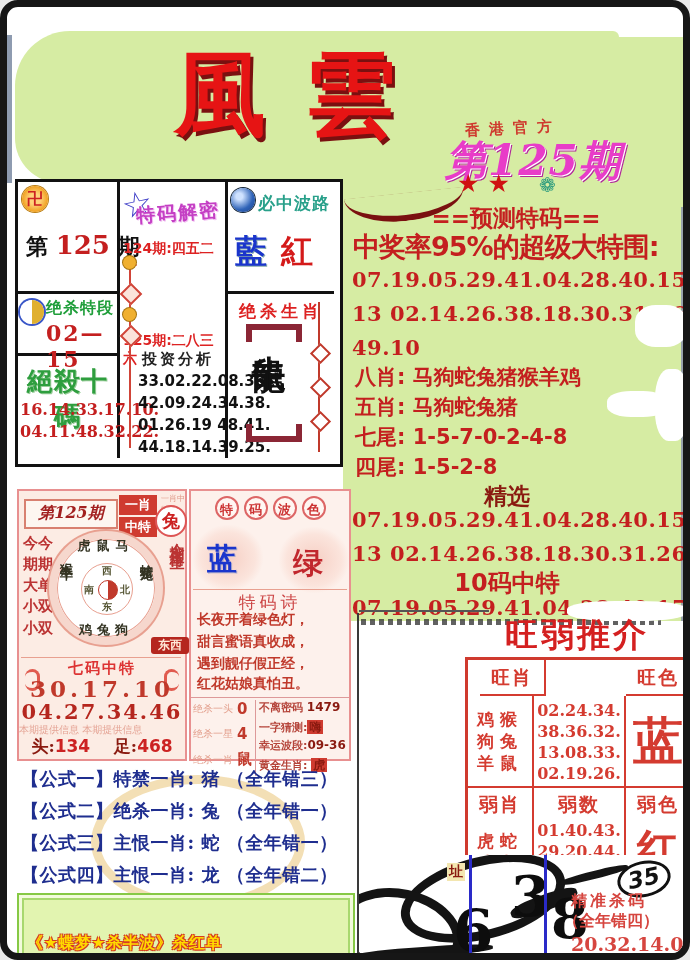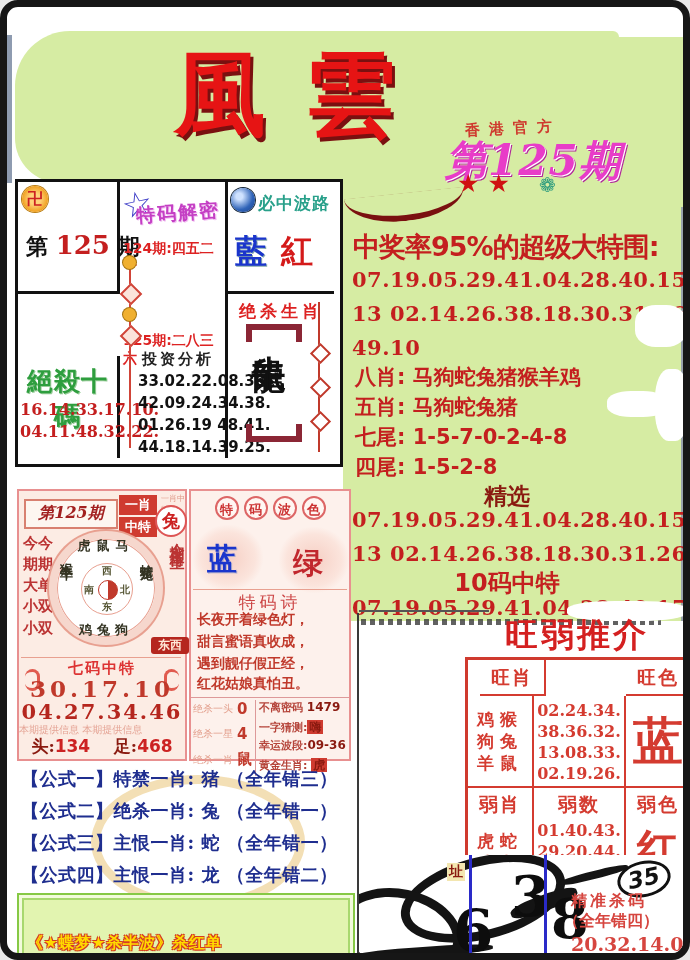--- a/index.html
+++ b/index.html
@@ -186,20 +186,25 @@
 
   <div class="abs info-table">
     <div class="cell ct-a">
       <div class="wan-icon serif">卍</div>
       <div class="issue-line b serif">
         <span>第</span>
         <span class="num">125</span>
         <span>期</span>
       </div>
     </div>
+    <div class="cell ct-d">
+      <div class="yy-icon"></div>
+      <div class="teduan-title">绝杀特段</div>
+      <div class="teduan-val serif">02—15</div>
+    </div>
     <div class="cell ct-e">
       <div class="shima-title serif">絕殺十碼</div>
       <div class="shima-line serif" style="top:44px;">16.14.33.17.10.</div>
       <div class="shima-line serif" style="top:66px;">04.11.48.32.22.</div>
     </div>
     <div class="cell ct-b">
       <div class="star-icon">☆</div>
       <div class="jiemi-title">特码解密</div>
       <div class="jiemi-l1">124期:四五二十</div>
       <div class="jiemi-l2">125期:二八三六</div>
@@ -230,20 +235,21 @@
     </div>
     <div class="cell ct-c">
       <div class="globe-icon"></div>
       <div class="bolu-title">必中波路</div>
       <div class="bolu-colors serif">
         <span class="bl">藍</span><span class="rd">紅</span>
       </div>
     </div>
   </div>
 
+  <div class="abs pr ctr" style="left:350px;top:196px;width:318px;font-size:23px;">==预测特码==</div>
   <div class="abs pr" style="left:346px;top:222px;font-size:27px;letter-spacing:-1px;">中奖率95%的超级大特围:</div>
   <div class="abs pr pr-num" style="left:345px;top:260px;">07.19.05.29.41.04.28.40.15.39.01.</div>
   <div class="abs pr pr-num" style="left:345px;top:294px;">13 02.14.26.38.18.30.31.26.25.37.</div>
   <div class="abs pr pr-num" style="left:345px;top:328px;">49.10</div>
   <div class="abs pr" style="left:348px;top:356px;font-size:21px;">八肖: 马狗蛇兔猪猴羊鸡</div>
   <div class="abs pr" style="left:348px;top:386px;font-size:21px;">五肖: 马狗蛇兔猪</div>
   <div class="abs pr" style="left:348px;top:416px;font-size:21px;">七尾: 1-5-7-0-2-4-8</div>
   <div class="abs pr" style="left:348px;top:446px;font-size:21px;">四尾: 1-5-2-8</div>
   <div class="abs pr ctr" style="left:350px;top:474px;width:300px;font-size:23px;color:#8a1a10;">精选</div>
   <div class="abs pr pr-num" style="left:345px;top:500px;">07.19.05.29.41.04.28.40.15.39.01.</div>

